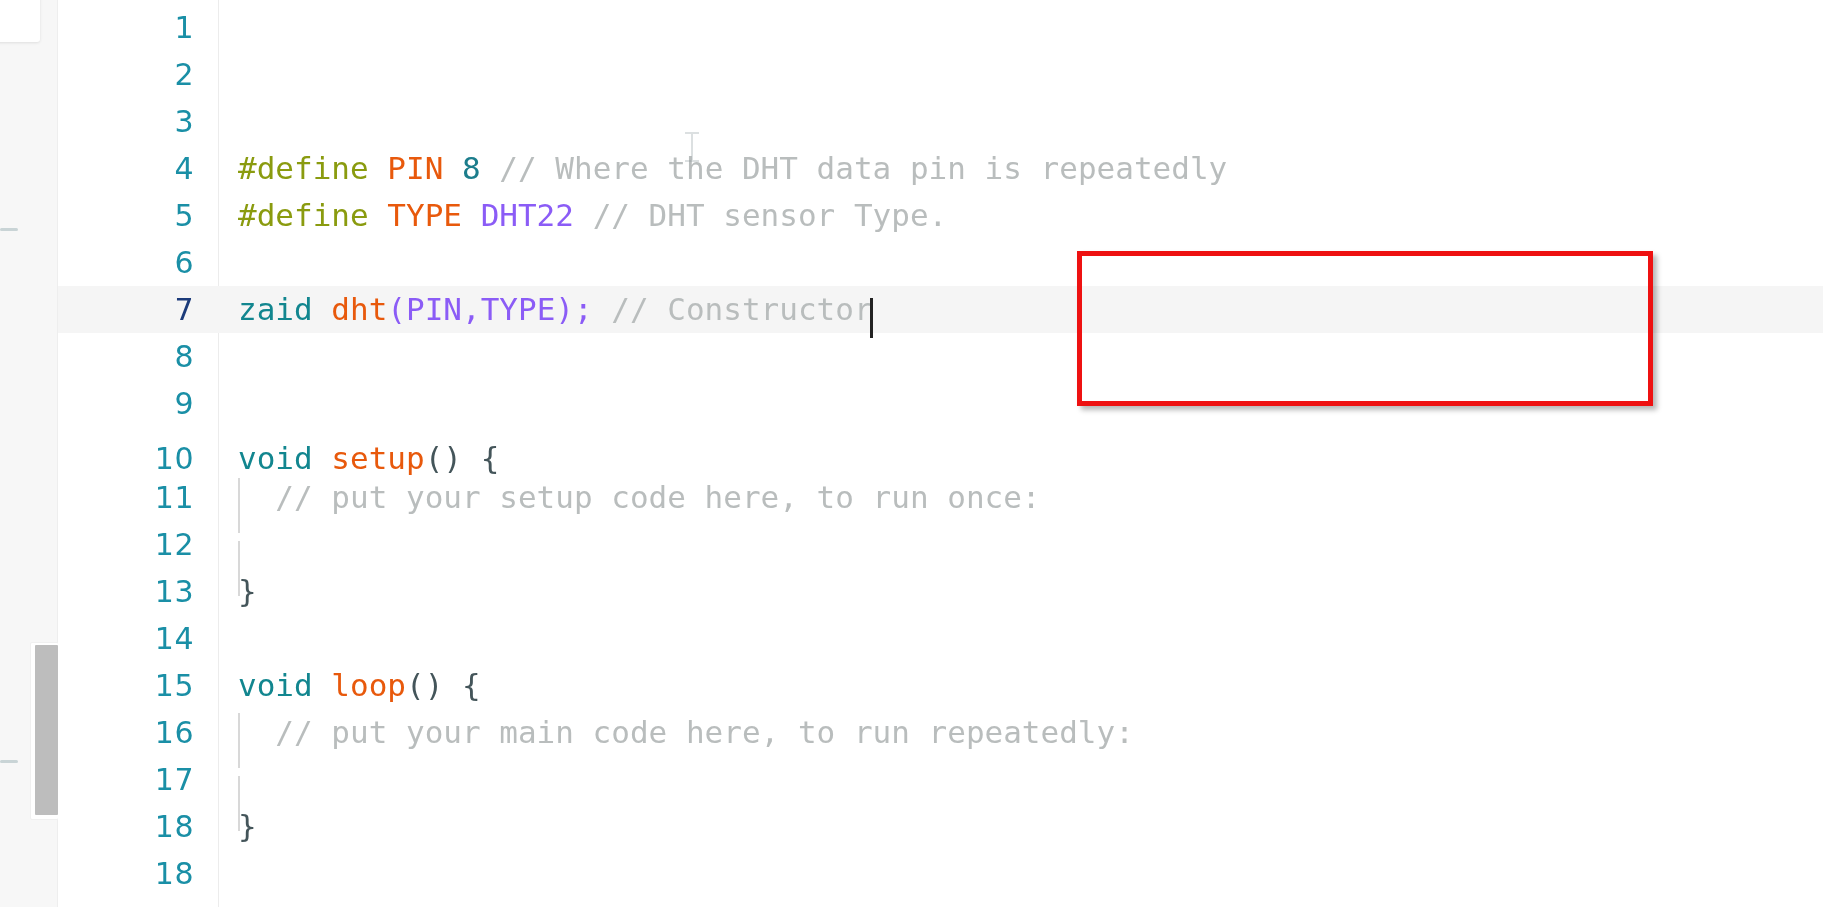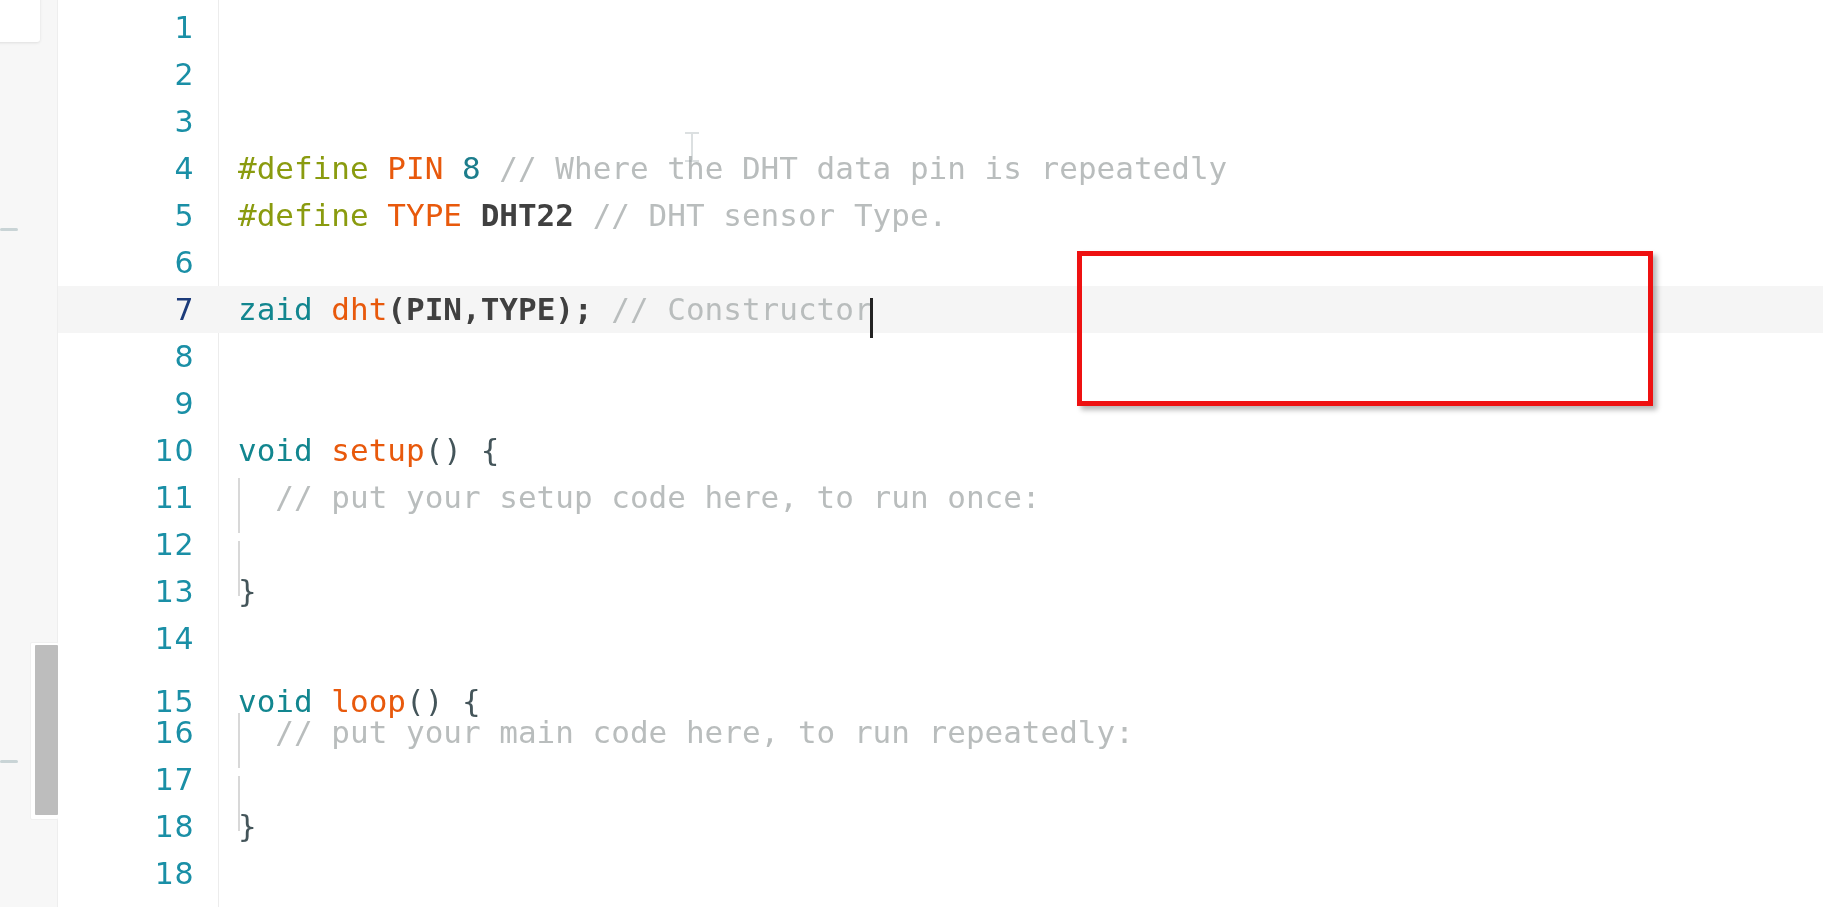--- a/index.html
+++ b/index.html
@@ -136,21 +136,21 @@
     white-space: pre;
     color: #3b4b4f;
     position: relative;
   }
 
   
   .t-pre   { color: #8a9b0f; }            
   .t-inc   { color: #1c6b72; }            
   .t-macro { color: #e8590c; }            
   .t-num   { color: #1c7d8c; }            
-  .t-plain { color: #404040; font-weight: bold; }            
+  .t-plain { color: #8b5cf6; }            
   .t-com   { color: #b9bdbd; }            
   .t-kw    { color: #12868f; }            
   .t-fn    { color: #e8590c; }            
   .t-brace { color: #44555a; }
 
   
   .indent-guide {
     position: absolute;
     width: 2px;
     background: #d8d8d8;
@@ -260,41 +260,41 @@
           <div class="code"><span class="t-kw">zaid </span><span class="t-fn">dht</span><span class="t-plain">(PIN,TYPE); </span><span class="t-com">// Constructor</span><div class="caret" style="left: 656.4px;"></div></div>
         </div>
         <div class="row" style="top: 333px;">
           <div class="gutter">8</div>
           <div class="code"></div>
         </div>
         <div class="row" style="top: 380px;">
           <div class="gutter">9</div>
           <div class="code"></div>
         </div>
-        <div class="row" style="top: 427px;">
+        <div class="row" style="top: 427px; align-items: flex-end;">
           <div class="gutter">10</div>
           <div class="code"><span class="t-kw">void</span><span class="t-plain"> </span><span class="t-fn">setup</span><span class="t-brace">() {</span></div>
         </div>
         <div class="row" style="top: 474px;">
           <div class="gutter">11</div>
           <div class="code"><span class="t-com">  // put your setup code here, to run once:</span><div class="indent-guide" style="left: 24px; top: -4px; height: 55px;"></div></div>
         </div>
         <div class="row" style="top: 521px;">
           <div class="gutter">12</div>
           <div class="code"><div class="indent-guide" style="left: 24px; top: -4px; height: 55px;"></div></div>
         </div>
         <div class="row" style="top: 568px;">
           <div class="gutter">13</div>
           <div class="code"><span class="t-brace">}</span></div>
         </div>
         <div class="row" style="top: 615px;">
           <div class="gutter">14</div>
           <div class="code"></div>
         </div>
-        <div class="row" style="top: 662px; margin-top: 16px;">
+        <div class="row" style="top: 662px;">
           <div class="gutter">15</div>
           <div class="code"><span class="t-kw">void</span><span class="t-plain"> </span><span class="t-fn">loop</span><span class="t-brace">() {</span></div>
         </div>
         <div class="row" style="top: 709px;">
           <div class="gutter">16</div>
           <div class="code"><span class="t-com">  // put your main code here, to run repeatedly:</span><div class="indent-guide" style="left: 24px; top: -4px; height: 55px;"></div></div>
         </div>
         <div class="row" style="top: 756px;">
           <div class="gutter">17</div>
           <div class="code"><div class="indent-guide" style="left: 24px; top: -4px; height: 55px;"></div></div>

